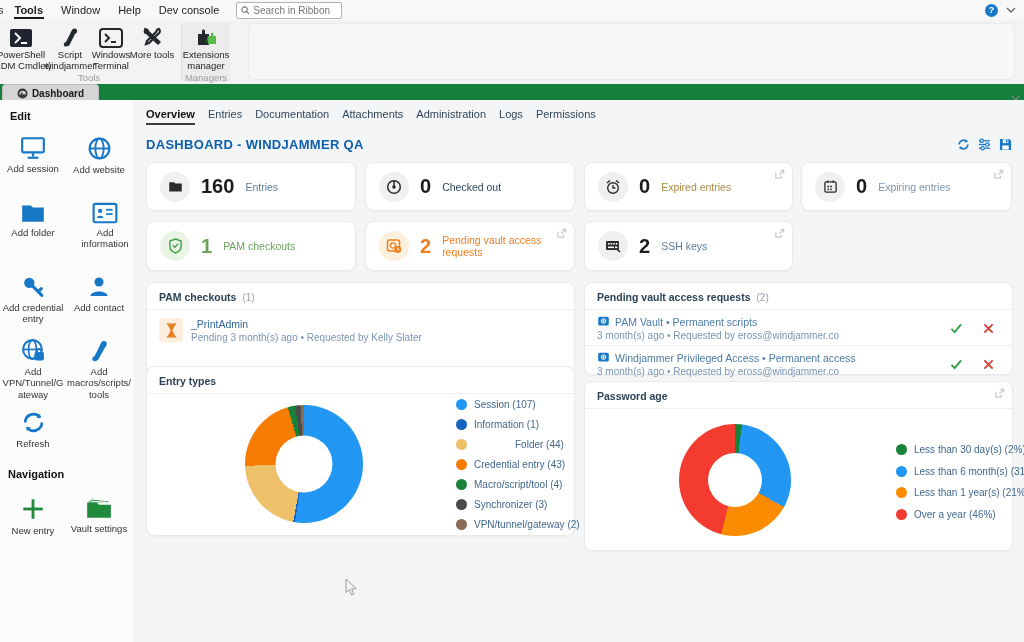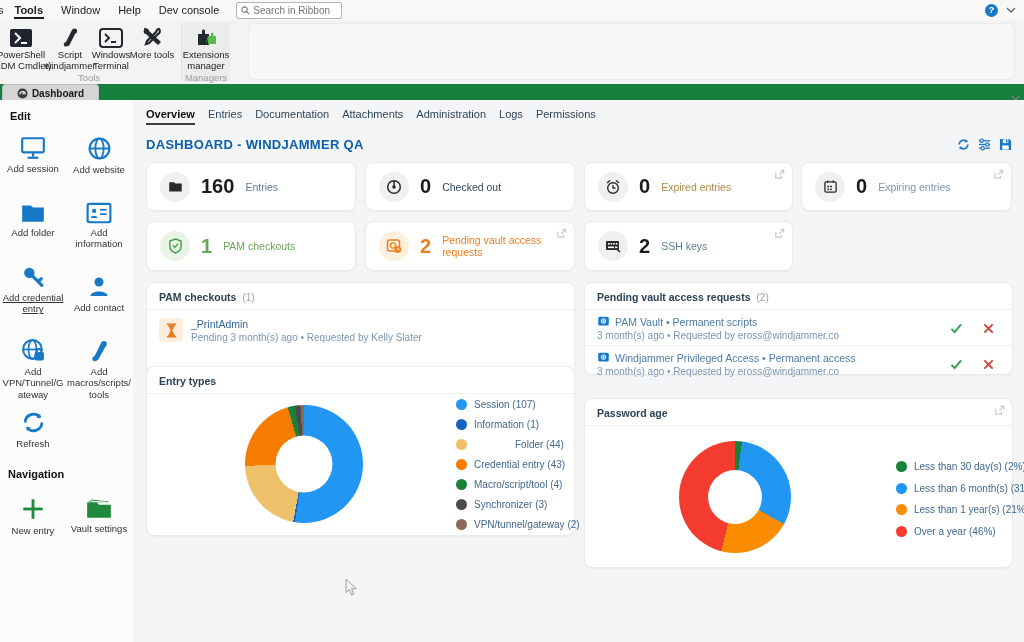--- a/index.html
+++ b/index.html
@@ -196,32 +196,32 @@
         </svg>
       <span>Add website</span>
     </div>
 
     <div class="sb-item" style="left:1px;top:102px;">
       <svg width="26" height="22" viewBox="0 0 24 20">
           <path d="M2 3h8l2 2h10v13H2z" fill="#1878c8"></path>
         </svg>
       <span>Add folder</span>
     </div>
-    <div class="sb-item" style="left:67px;top:102px;">
+    <div class="sb-item" style="left:73px;top:102px;">
       <svg width="26" height="22" viewBox="0 0 24 20">
           <rect x="1.5" y="1.5" width="21" height="17" rx="1.5" fill="none" stroke="#1878c8" stroke-width="2"></rect>
           <circle cx="7.5" cy="8" r="2" fill="#1878c8"></circle>
           <path d="M4.5 14.5c0-2.5 6-2.5 6 0z" fill="#1878c8"></path>
           <line x1="13" y1="7" x2="19" y2="7" stroke="#1878c8" stroke-width="1.6"></line>
           <line x1="13" y1="11" x2="19" y2="11" stroke="#1878c8" stroke-width="1.6"></line>
         </svg>
       <span>Add information</span>
     </div>
 
-    <div class="sb-item" style="left:1px;top:164px;text-decoration:underline;">
+    <div class="sb-item" style="left:1px;top:174px;">
       <svg width="25" height="25" viewBox="0 0 24 24">
           <circle cx="8" cy="8.5" r="5" fill="#1878c8"></circle>
           <path d="M11 11.5l9 9" stroke="#1878c8" stroke-width="3" stroke-linecap="round"></path>
           <path d="M16.5 17l3-3" stroke="#1878c8" stroke-width="3" stroke-linecap="round"></path>
         </svg>
       <span>Add credential entry</span>
     </div>
     <div class="sb-item" style="left:67px;top:175px;">
       <svg width="24" height="24" viewBox="0 0 24 24">
           <circle cx="12" cy="7" r="4.5" fill="#1878c8"></circle>
@@ -523,21 +523,21 @@
       <div class="lrow" style="left:309px;top:132px;">
           <span class="swatch" style="background: rgb(75, 75, 75);"></span>
           <span>Synchronizer (3)</span>
         </div>
       <div class="lrow" style="left:309px;top:152px;">
           <span class="swatch" style="background: rgb(138, 106, 85);"></span>
           <span>VPN/tunnel/gateway (2)</span>
         </div>
     </div>
 
-    <div class="panel" style="left:451px;top:298px;width:429px;height:170px;">
+    <div class="panel" style="left:451px;top:281px;width:429px;height:170px;">
       <span class="extlink"><svg width="11" height="11" viewBox="0 0 12 12">
             <path d="M2 4v6h6V7" fill="none" stroke="#c3cad1" stroke-width="1.3"></path>
             <path d="M6 6l4.5-4.5M7 1.5h3.5V5" fill="none" stroke="#c3cad1" stroke-width="1.3"></path>
           </svg></span>
       <div class="phead">
         <span>Password age</span>
       </div>
       <div class="donut" style="left: 94px; top: 42px; width: 112px; height: 112px; background: conic-gradient(rgb(23, 130, 56) 0deg, rgb(23, 130, 56) 7.2deg, rgb(33, 150, 243) 7.2deg, rgb(33, 150, 243) 118.8deg, rgb(251, 140, 0) 118.8deg, rgb(251, 140, 0) 194.4deg, rgb(244, 59, 48) 194.4deg, rgb(244, 59, 48) 360deg);">
         <div class="hole" style="width:54px;height:54px;"></div>
       </div>

